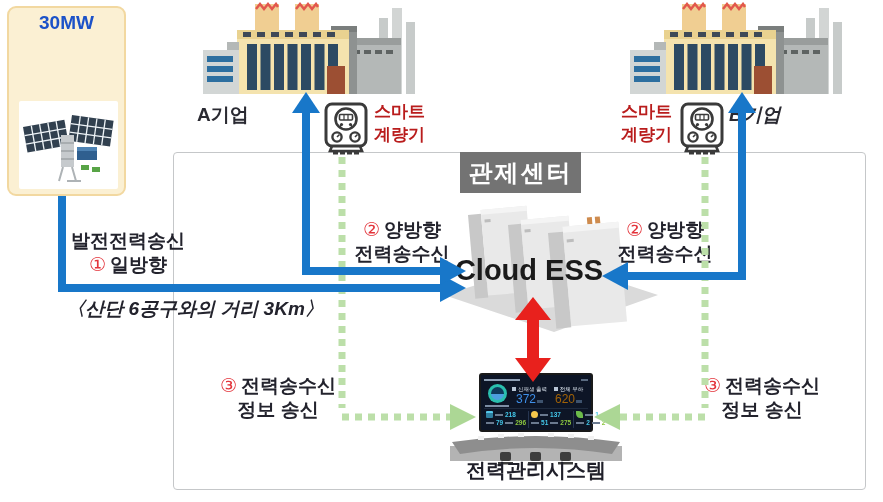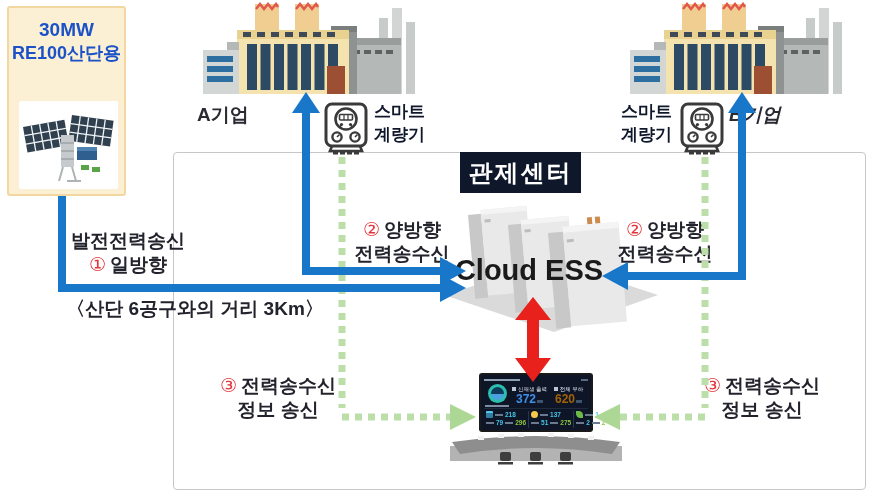--- a/index.html
+++ b/index.html
@@ -4,38 +4,38 @@
 <style>
   * { margin:0; padding:0; box-sizing:border-box; }
   body { background:#fff; font-family:"Liberation Sans","DejaVu Sans",sans-serif; }
   .canvas { position:relative; width:883px; height:502px; background:#fff; overflow:hidden; }
 
   
   .frame { position:absolute; left:173px; top:152px; width:693px; height:338px;
            background:#fff; border:1.5px solid #C5C7C9; border-radius:4px; z-index:1; }
 
   .cc-title { position:absolute; left:460px; top:152px; width:121px; height:41px; z-index:6;
-              background:#0f172a; color:#fff; font-size:24px; font-weight:700; letter-spacing:2px;
+              background:#737373; color:#fff; font-size:24px; font-weight:700; letter-spacing:2px;
               display:flex; align-items:center; justify-content:center; }
 
   
   .solar-box { position:absolute; left:7px; top:6px; width:119px; height:190px; z-index:4;
-               background:#FBF0D3; border:2px solid #F2D8A0; border-radius:3px; text-align:center; padding-top:9px; }
+               background:#FBF0D3; border:2px solid #F2D8A0; border-radius:9px; text-align:center; padding-top:2px; }
   .solar-box .t { color:#1C52C8; font-weight:700; font-size:18px; line-height:1.32; }
   .solar-box .t1 { font-size:19px; }
   .solar-img { position:absolute; left:10px; top:93px; width:99px; height:88px; background:#fff; border-radius:2px; }
 
   .illus { position:absolute; z-index:3; }
 
   .lbl { position:absolute; z-index:6; text-align:center; color:#23232D; font-weight:700;
          font-size:19px; line-height:1.28; }
   .lbl .rednum { color:#E3343B; font-weight:400; margin-right:4px; }
   .company { position:absolute; z-index:6; width:160px; 
              color:#2A2A32; font-weight:600; font-size:19px; }
-  .meter-lbl { position:absolute; z-index:6; color:#0f172a; font-weight:600; font-size:17px; line-height:1.35; }
+  .meter-lbl { position:absolute; z-index:6; color:#b91c1c; font-weight:600; font-size:17px; line-height:1.35; }
 
   .cloud-ess { position:absolute; left:429px; top:254px; width:200px; z-index:5; text-align:center;
                font-size:29px; font-weight:600; color:#1A1A1A; }
 
   
   .monitor { position:absolute; left:479px; top:373px; width:114px; height:59px; z-index:6;
              background:#1A1A1A; border-radius:3px; padding:2px; }
   .screen { width:100%; height:100%; background:#0D1526; border-radius:1px; padding:2px 3px;
             display:flex; flex-direction:column; }
   .s-top { display:flex; justify-content:space-between; align-items:center; height:6px; }
@@ -43,21 +43,21 @@
   .s-top .dot { width:7px; height:2.5px; background:#5A6A80; }
   .s-main { display:flex; align-items:center; height:25px; }
   .gauge-wrap { width:26px; text-align:center; }
   .gauge { width:19px; height:19px; margin:0 auto; border-radius:50%; background:#2ABFAE; position:relative; }
   .gauge::after { content:''; position:absolute; inset:3px; border-radius:50%;
                   background:linear-gradient(#0E3A5C 0 52%, #4C9FE0 52% 100%); }
   .gauge-lbl { width:24px; height:2.5px; background:#7C8DA3; margin:2px auto 0; }
   .metric { flex:1; text-align:center; }
   .m-label { font-size:5.5px; color:#DDE6F0; white-space:nowrap; }
   .m-label::before { content:''; display:inline-block; width:4px; height:4px; background:#B9C6D6; margin-right:2px; }
-  .m-val { font-size:12px; font-weight:700; color:#3E8FE8; line-height:1.05; }
+  .m-val { font-size:12px; font-weight:400; color:#3E8FE8; line-height:1.05; }
   .m-val.load { color:#a16207; }
   .m-val .unit { display:inline-block; width:6px; height:3px; background:#3E536E; margin-left:1px; }
   .s-stats { display:flex; border-top:1px solid #1E2A3E; padding-top:1.5px; flex:1; }
   .sg { flex:1; padding:0 2px; }
   .sg + .sg { border-left:1px solid #263550; }
   .sg-r { display:flex; align-items:center; gap:2px; height:8px; }
   .sg-ic { width:7px; height:7px; border-radius:1px; }
   .ic-build { background:linear-gradient(#56C7EA 0 30%, #2E7FA0 30% 100%); }
   .ic-sun { background:#F5C84C; border-radius:50%; }
   .ic-leaf { background:#6CBB4A; border-radius:0 60% 0 60%; }
@@ -142,21 +142,20 @@
         <rect x="31" y="49" width="5" height="3.5" fill="#3A3A3A" stroke="none"></rect>
       </g>
     </defs>
   </svg>
 
   <div class="frame"></div>
   <div class="cc-title">관제센터</div>
 
   <div class="solar-box">
     <div class="t t1">30MW</div>
-    <div class="t">RE100산단용</div>
     <div class="solar-img">
       <svg width="99" height="88" viewBox="0 0 99 88">
         <g transform="translate(4,26) rotate(-10)">
           <rect width="42" height="26" fill="#31404F"></rect>
           <g stroke="#EEF3F7" stroke-width="1.3">
             <line x1="8.4" y1="0" x2="8.4" y2="26"></line>
               <line x1="16.8" y1="0" x2="16.8" y2="26"></line>
             <line x1="25.2" y1="0" x2="25.2" y2="26"></line>
               <line x1="33.6" y1="0" x2="33.6" y2="26"></line>
             <line x1="0" y1="8.7" x2="42" y2="8.7"></line>
@@ -234,21 +233,21 @@
       <rect x="15" y="-5" width="56" height="6" fill="#F4F4F4"></rect>
       <rect x="18" y="8" width="7" height="3" fill="#BDBDBD"></rect>
     </g>
   </svg>
   <div class="cloud-ess">Cloud ESS</div>
 
   <div class="lbl" style="left:48px; top:229px; width:160px;">
     <div>발전전력송신</div>
     <div><span class="rednum">①</span><span>일방향</span></div>
   </div>
-  <div class="lbl" style="left:45px; top:297px; width:300px;">〈산단 6공구와의 거리 3Km〉</div>
+  <div class="lbl" style="left:45px; top:297px; width:300px;font-style:italic;">〈산단 6공구와의 거리 3Km〉</div>
 
   <div class="lbl" style="left:322px; top:218px; width:160px;">
     <div><span class="rednum">②</span><span>양방향</span></div>
     <div>전력송수신</div>
   </div>
   <div class="lbl" style="left:585px; top:218px; width:160px;">
     <div><span class="rednum">②</span><span>양방향</span></div>
     <div>전력송수신</div>
   </div>
 
@@ -338,20 +337,21 @@
     </g>
     <g fill="#3E3E3E">
       <rect x="52" y="22" width="11" height="9" rx="2"></rect>
         <rect x="50" y="32" width="15" height="2.5"></rect>
       <rect x="82" y="22" width="11" height="9" rx="2"></rect>
         <rect x="80" y="32" width="15" height="2.5"></rect>
       <rect x="112" y="22" width="11" height="9" rx="2"></rect>
         <rect x="110" y="32" width="15" height="2.5"></rect>
     </g>
   </svg>
+  <div class="pms-label">전력관리시스템</div>
 
   <svg class="overlay" width="883" height="502" viewBox="0 0 883 502">
     <path class="gline" d="M342 157 V408"></path>
     <path class="gline" d="M342 417 H450"></path>
     <polygon class="ghead" points="450,404 476,417 450,430"></polygon>
     <path class="gline" d="M705 157 V408"></path>
     <path class="gline" d="M705 417 H620"></path>
     <polygon class="ghead" points="620,404 594,417 620,430"></polygon>
 
     <path class="bline" d="M62 196 V288 H440"></path>

